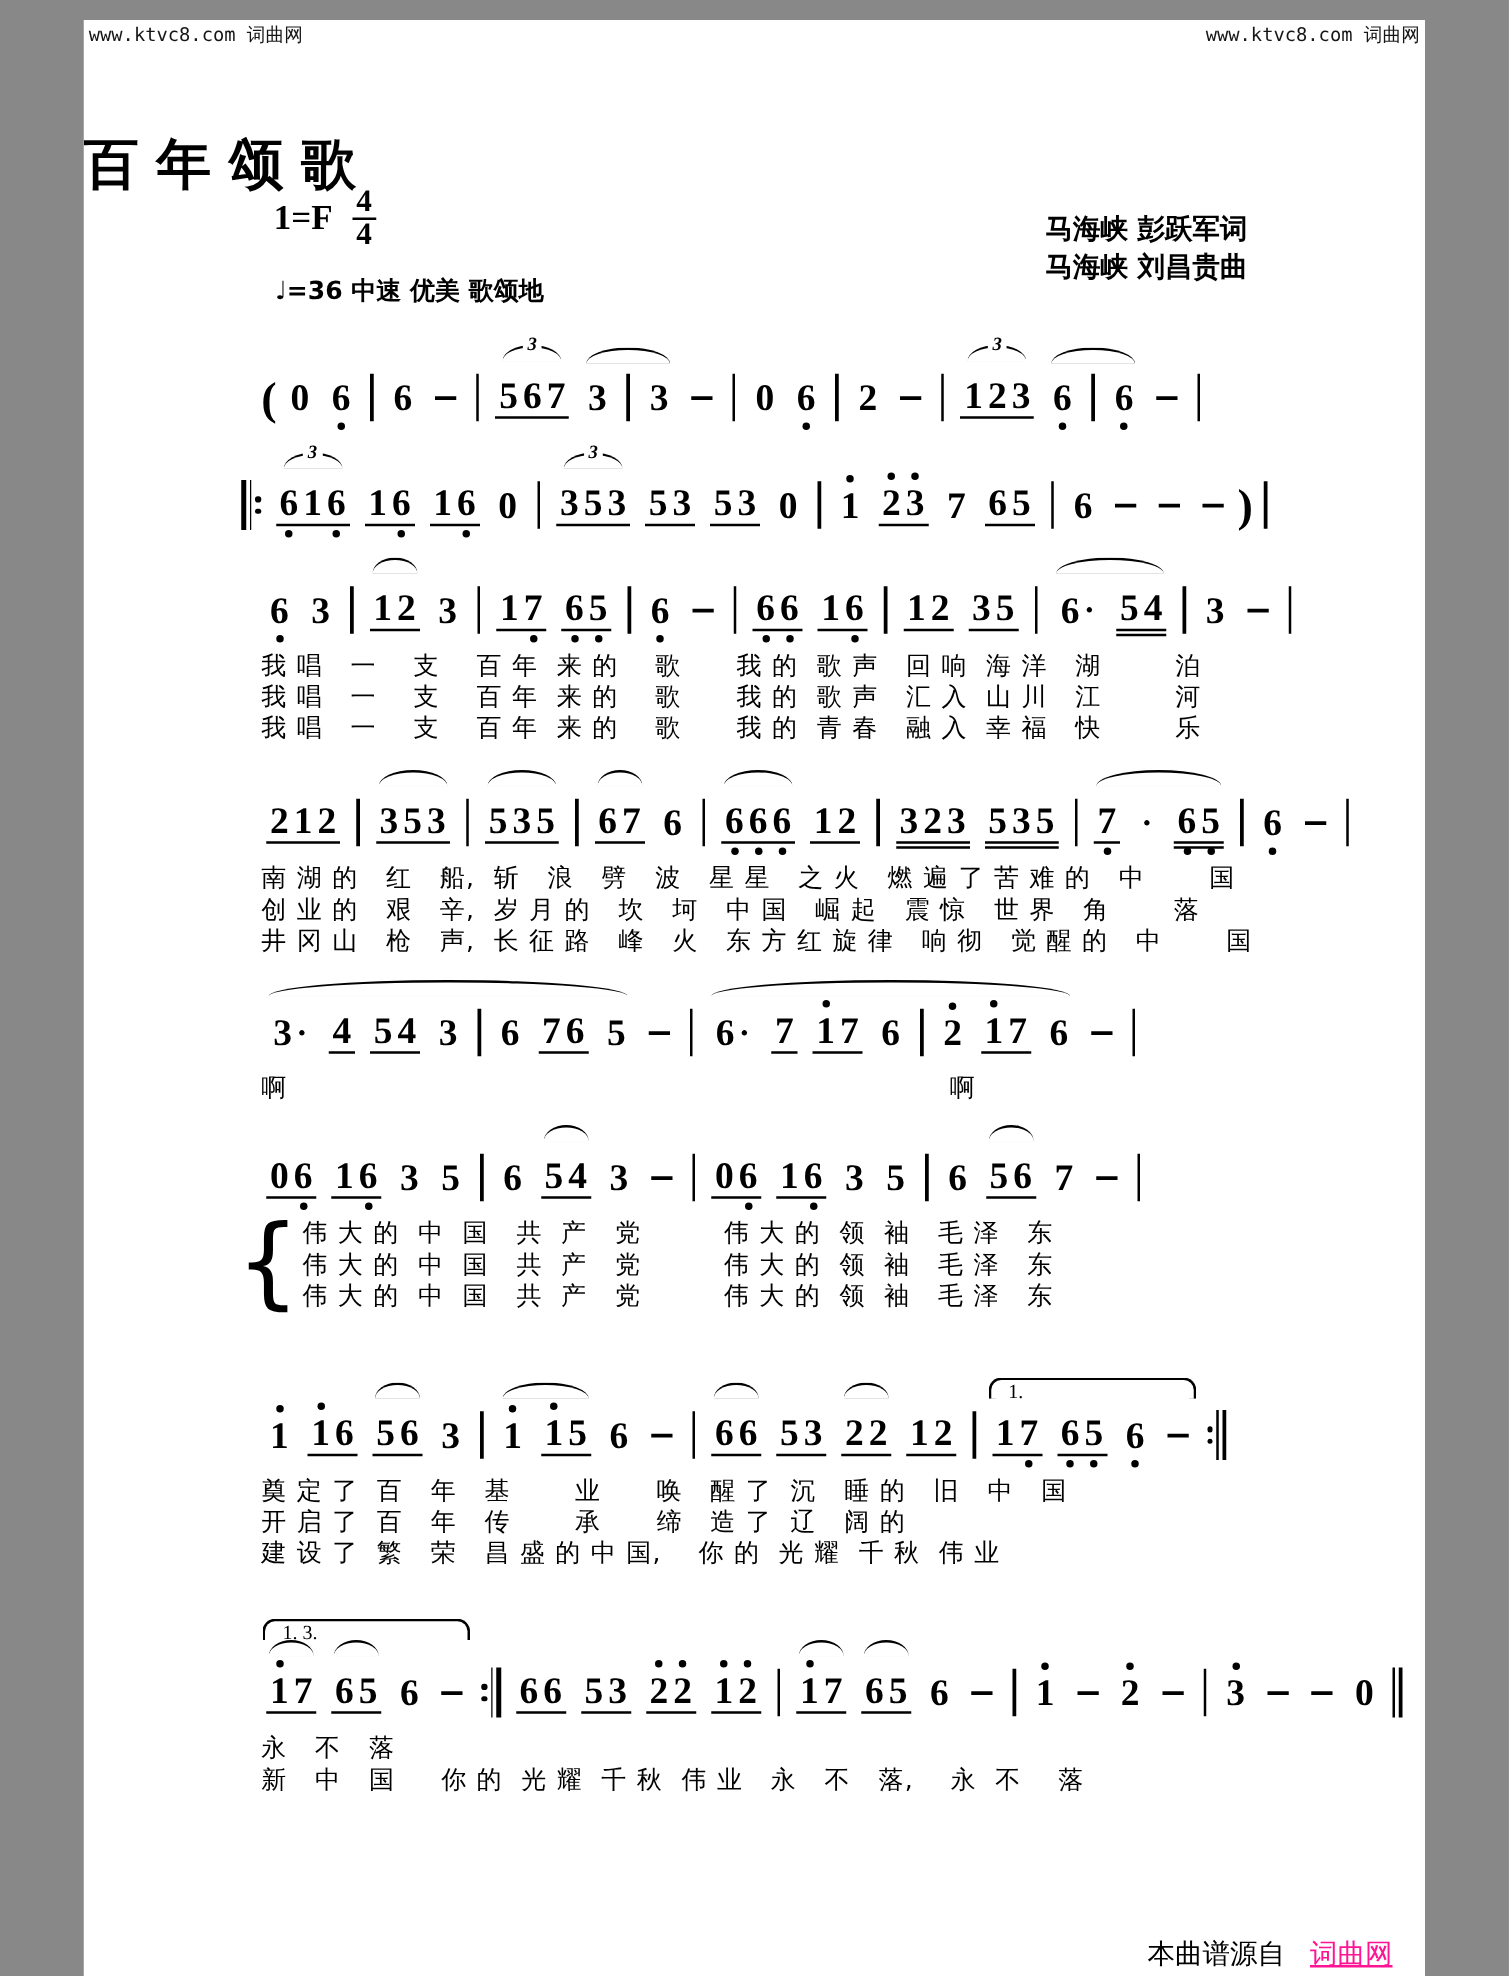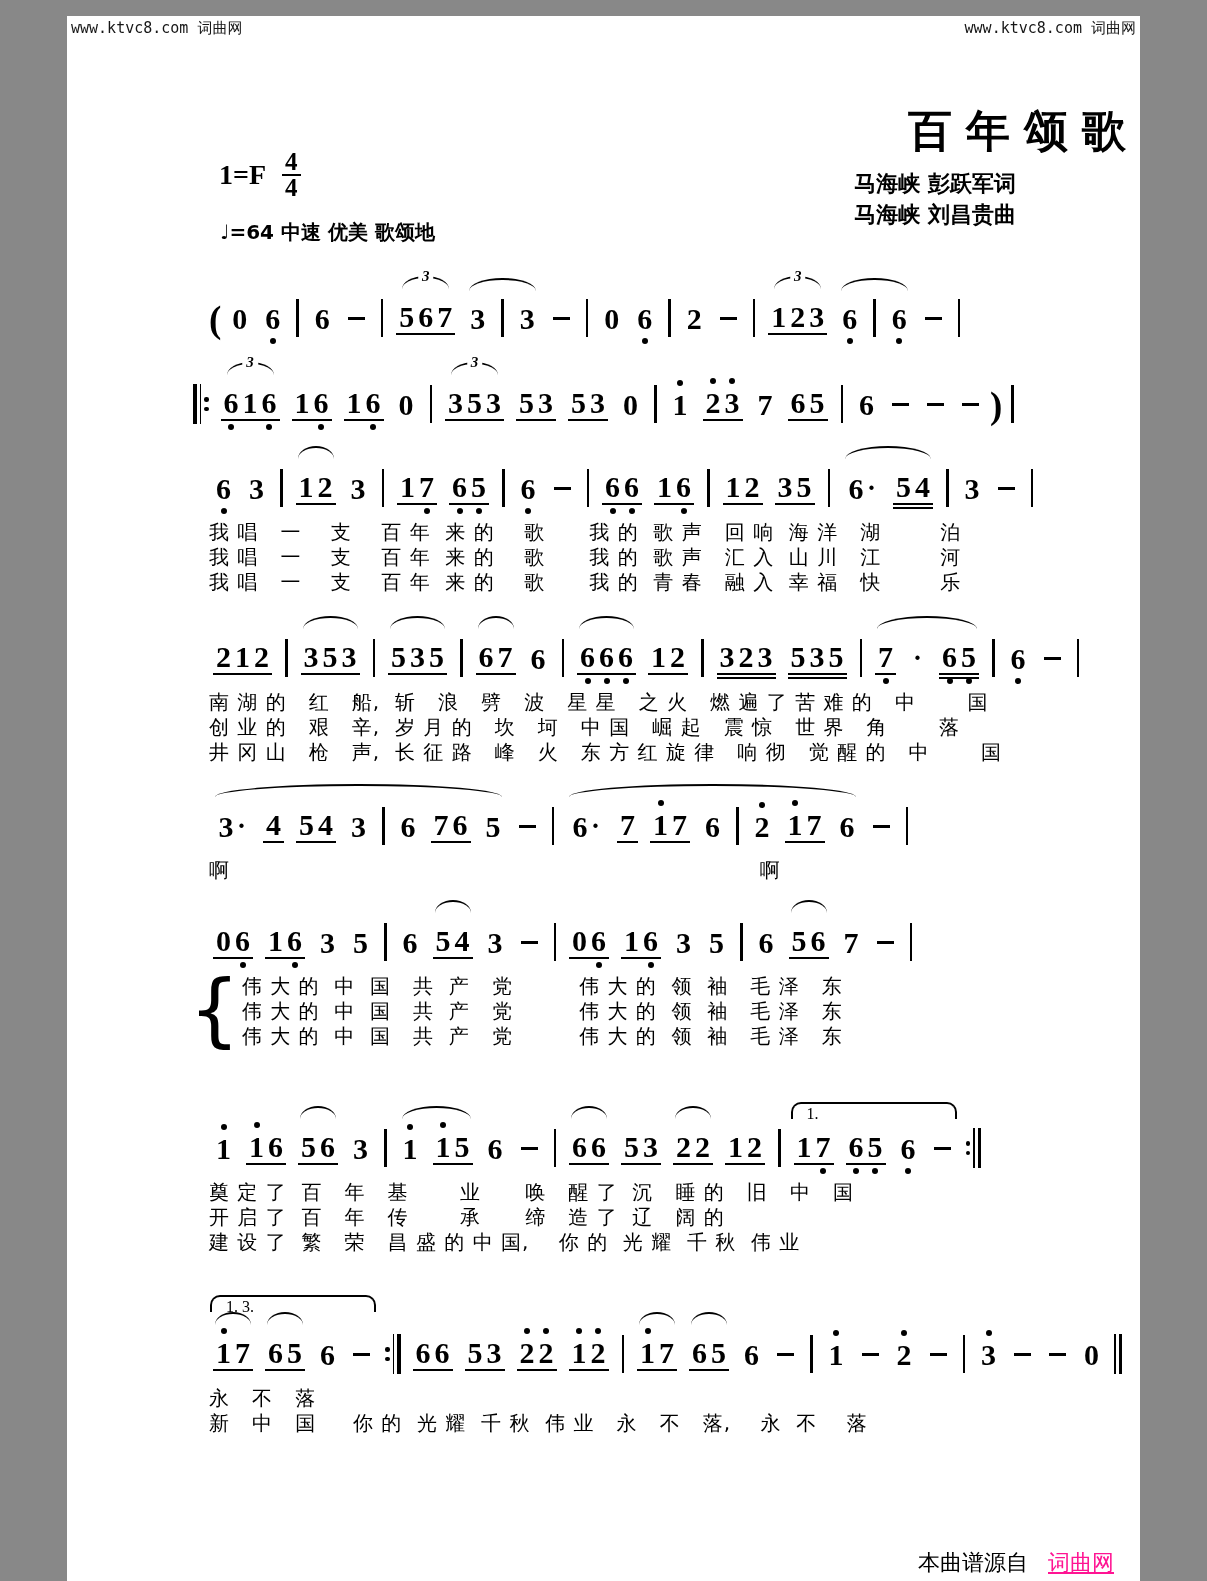--- a/index.html
+++ b/index.html
@@ -1,27 +1,27 @@
 <!DOCTYPE html>
 <html><head>
 <meta charset="utf-8">
 <style>
   html,body{margin:0;padding:0;background:#888;}
   .page{position:relative;width:1073px;height:1581px;background:#ffffff;margin:16px auto;
         font-family:"DejaVu Sans",sans-serif;color:#000;overflow:hidden;}
   .wm{position:absolute;top:3px;font:15px "DejaVu Sans Mono",monospace;color:#161616;}
   .wm.left{left:4px;} .wm.right{right:4px;}
-  .title{position:absolute;top:86px;left:0;width:100%;text-align:right;
+  .title{position:absolute;top:86px;left:0;width:100%;text-align:left;
          font:bold 44px "DejaVu Sans",sans-serif;letter-spacing:14px;}
   .keysig{position:absolute;top:134px;left:152px;display:flex;align-items:center;gap:16px;
           font:bold 28px "Liberation Serif",serif;}
   .meter{display:inline-flex;flex-direction:column;align-items:center;
          font:bold 25px "Liberation Serif",serif;line-height:24px;}
   .meter .num{border-bottom:2.5px solid #000;padding:0 3px;}
-  .credits{position:absolute;top:152px;right:124px;text-align:left;
+  .credits{position:absolute;top:152px;right:142px;text-align:left;
            font:bold 22px "DejaVu Sans",sans-serif;line-height:31px;}
   .tempo{position:absolute;top:203px;left:153px;font:bold 20px "DejaVu Sans",sans-serif;}
   .footer{position:absolute;top:1532px;right:26px;display:flex;gap:20px;
           font:22px "DejaVu Sans",sans-serif;align-items:flex-end;}
   .footer .site{color:#ff1493;text-decoration:underline;}
 
   
   .system{position:absolute;left:0;width:100%;}
   #sys1{top:244px;} #sys2{top:330px;} #sys3{top:414px;} #sys4{top:584px;}
   #sys5{top:752px;} #sys6{top:868px;} #sys7{top:1074px;} #sys8{top:1280px;}
@@ -74,21 +74,21 @@
       <span class="num">4</span>
       <span class="den">4</span>
     </span>
   </div>
 
   <div class="credits">
     <div>马海峡 彭跃军词</div>
     <div>马海峡 刘昌贵曲</div>
   </div>
 
-  <div class="tempo">♩=64 中速 优美 歌颂地</div>
+  <div class="tempo">♩=36 中速 优美 歌颂地</div>
 
   <div>
       <div class="system" id="sys1">
         <div class="note-line">
           <span class="paren">(</span>
           <span class="grp">
             <span class="drow">
               <i class="dt"></i>
             </span>
             <span class="digits">

